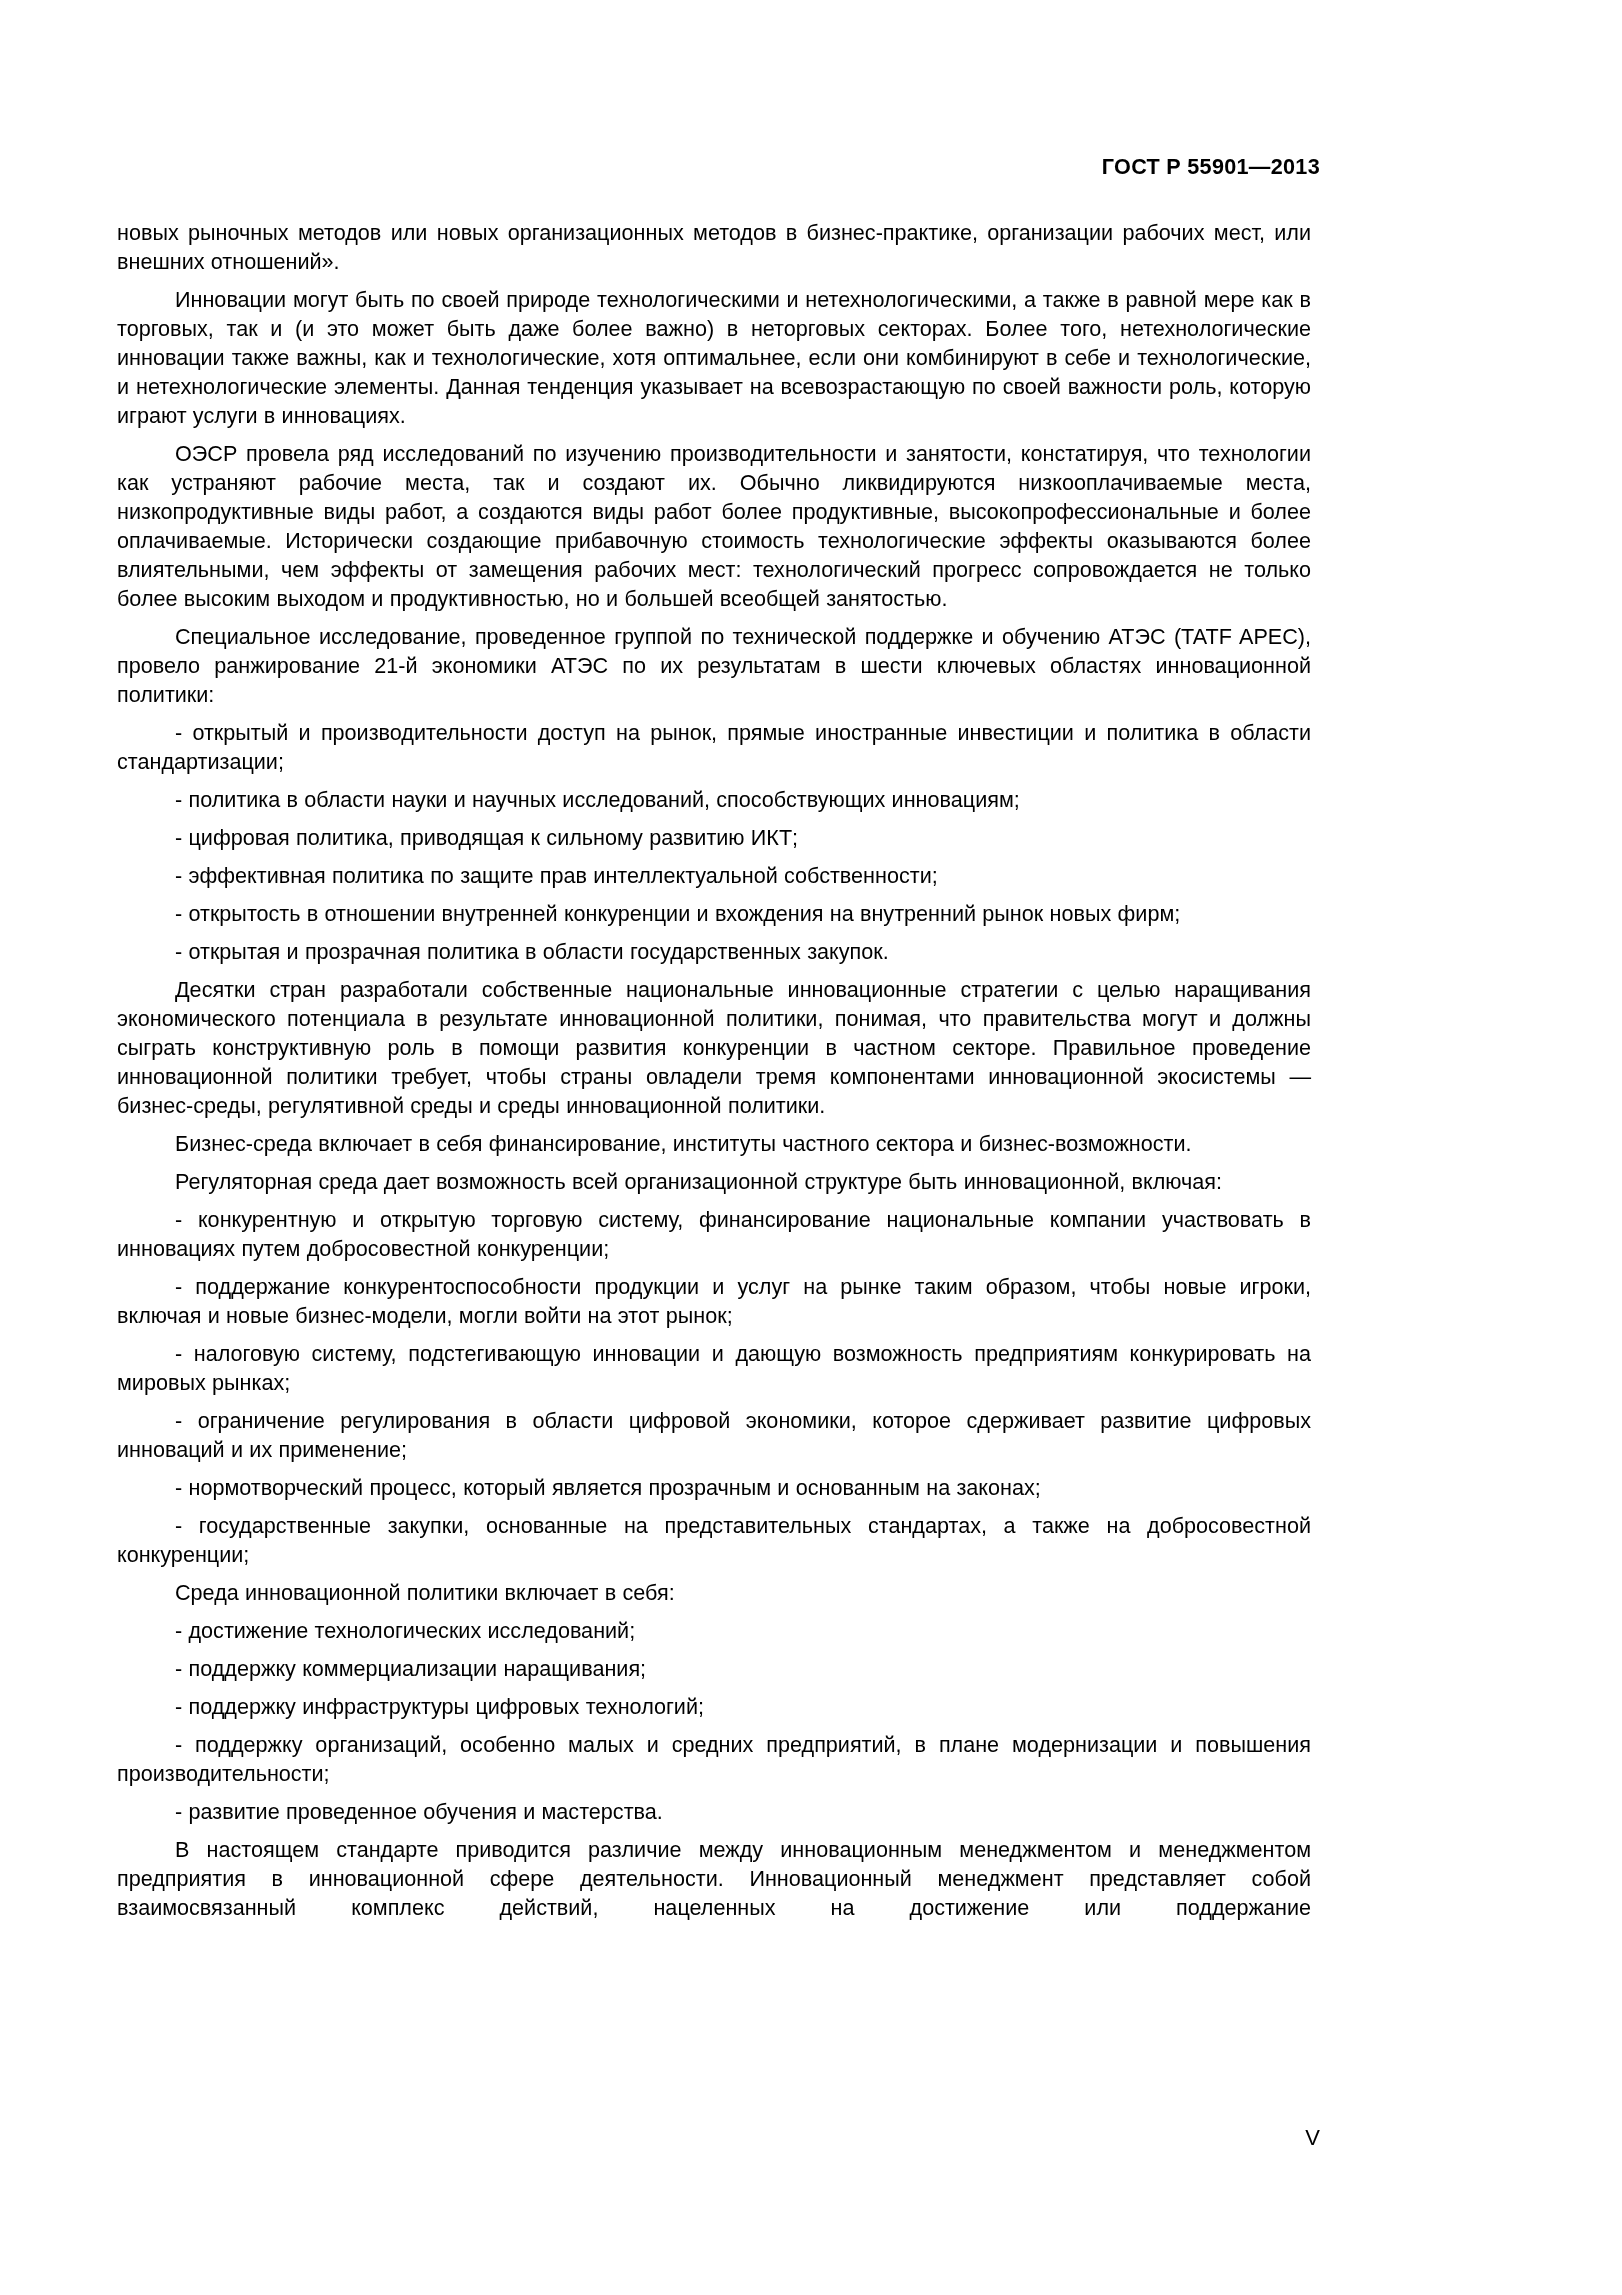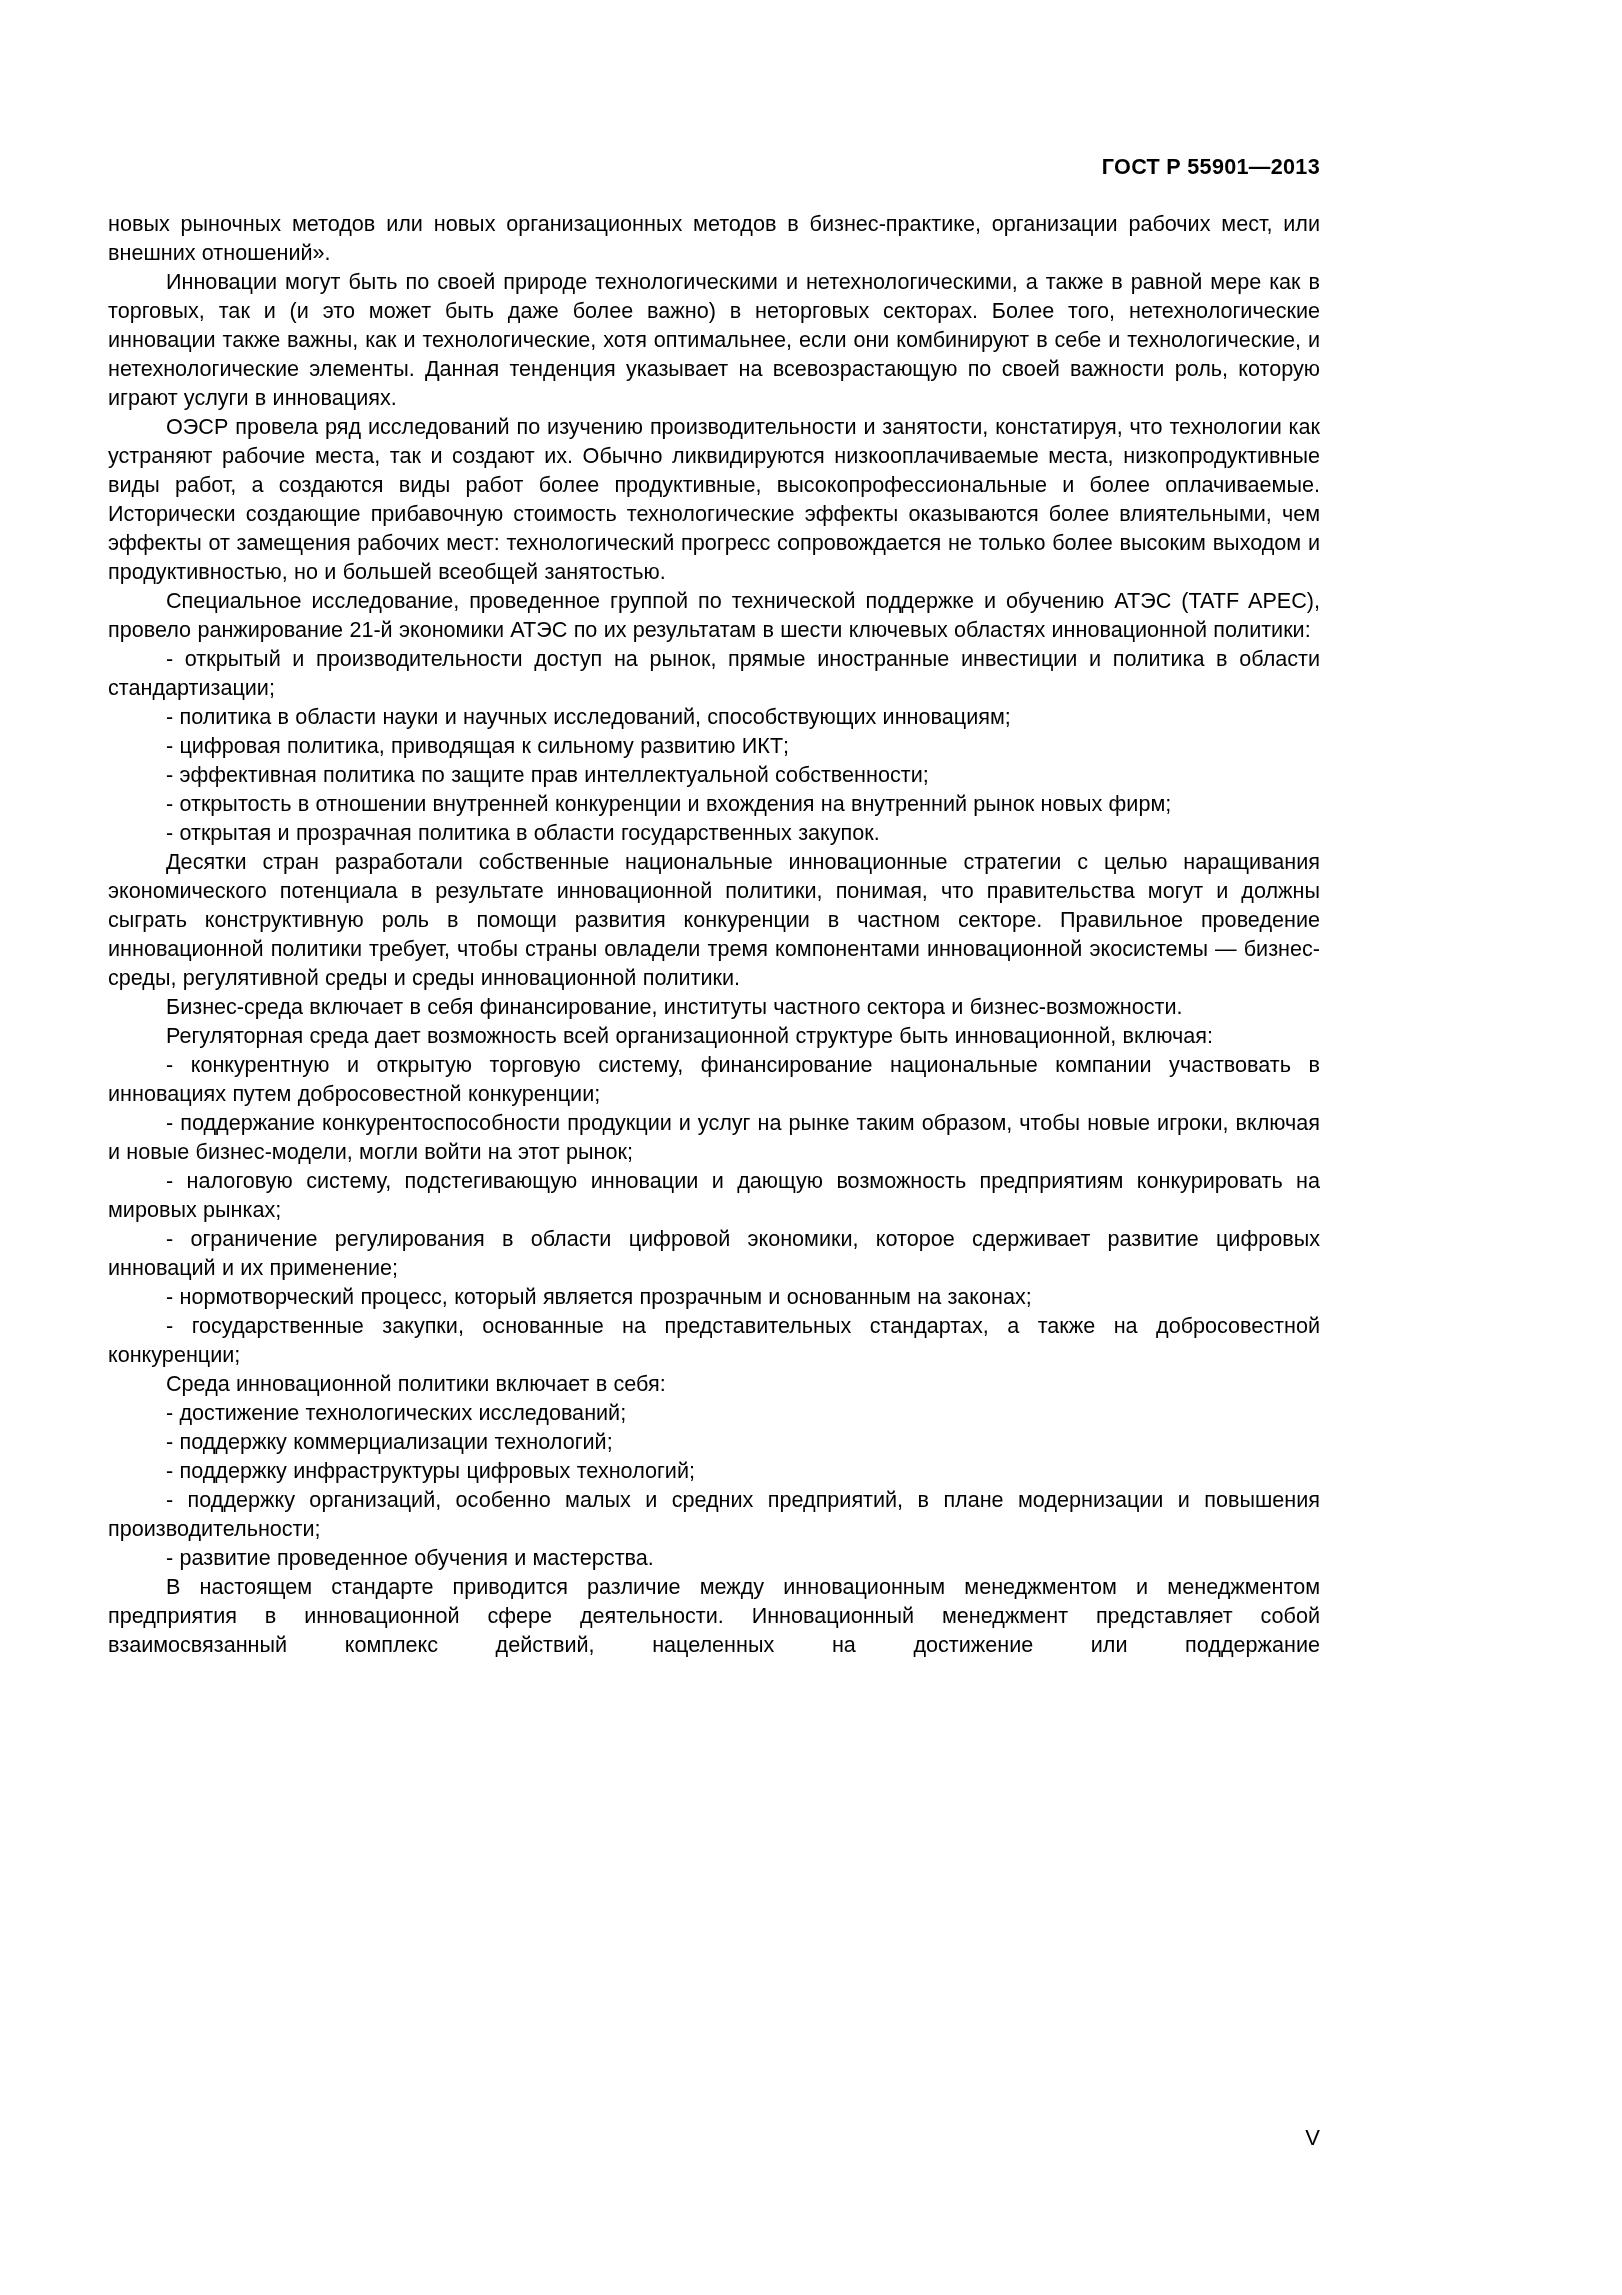--- a/index.html
+++ b/index.html
@@ -32,21 +32,21 @@
     font-weight: bold;
     letter-spacing: 0.3px;
   }
   .content {
     position: absolute;
     top: 209px;
     left: 108px;
     width: 1212px;
   }
   .p {
-    margin: 0;
+    margin: 9px;
     font-size: 21.6px;
     line-height: 29px;
     text-align: justify;
     hyphens: none;
     word-spacing: 0.3px;
   }
   .indent {
     text-indent: 58px;
   }
   .justify-last {
@@ -85,21 +85,21 @@
     <p class="p indent">Бизнес-среда включает в себя финансирование, институты частного сектора и бизнес-возможности.</p>
     <p class="p indent">Регуляторная среда дает возможность всей организационной структуре быть инновационной, включая:</p>
     <p class="p indent">- конкурентную и открытую торговую систему, финансирование национальные компании участвовать в инновациях путем добросовестной конкуренции;</p>
     <p class="p indent">- поддержание конкурентоспособности продукции и услуг на рынке таким образом, чтобы новые игроки, включая и новые бизнес-модели, могли войти на этот рынок;</p>
     <p class="p indent">- налоговую систему, подстегивающую инновации и дающую возможность предприятиям конкурировать на мировых рынках;</p>
     <p class="p indent">- ограничение регулирования в области цифровой экономики, которое сдерживает развитие цифровых инноваций и их применение;</p>
     <p class="p indent">- нормотворческий процесс, который является прозрачным и основанным на законах;</p>
     <p class="p indent">- государственные закупки, основанные на представительных стандартах, а также на добросовестной конкуренции;</p>
     <p class="p indent">Среда инновационной политики включает в себя:</p>
     <p class="p indent">- достижение технологических исследований;</p>
-    <p class="p indent">- поддержку коммерциализации технологий;</p>
+    <p class="p indent">- поддержку коммерциализации наращивания;</p>
     <p class="p indent">- поддержку инфраструктуры цифровых технологий;</p>
     <p class="p indent">- поддержку организаций, особенно малых и средних предприятий, в плане модернизации и повышения производительности;</p>
     <p class="p indent">- развитие проведенное обучения и мастерства.</p>
     <p class="p indent justify-last">В настоящем стандарте приводится различие между инновационным менеджментом и менеджментом предприятия в инновационной сфере деятельности. Инновационный менеджмент представляет собой взаимосвязанный комплекс действий, нацеленных на достижение или поддержание</p>
   </div>
 
   <div class="footer">
     <span>V</span>
   </div>
 

